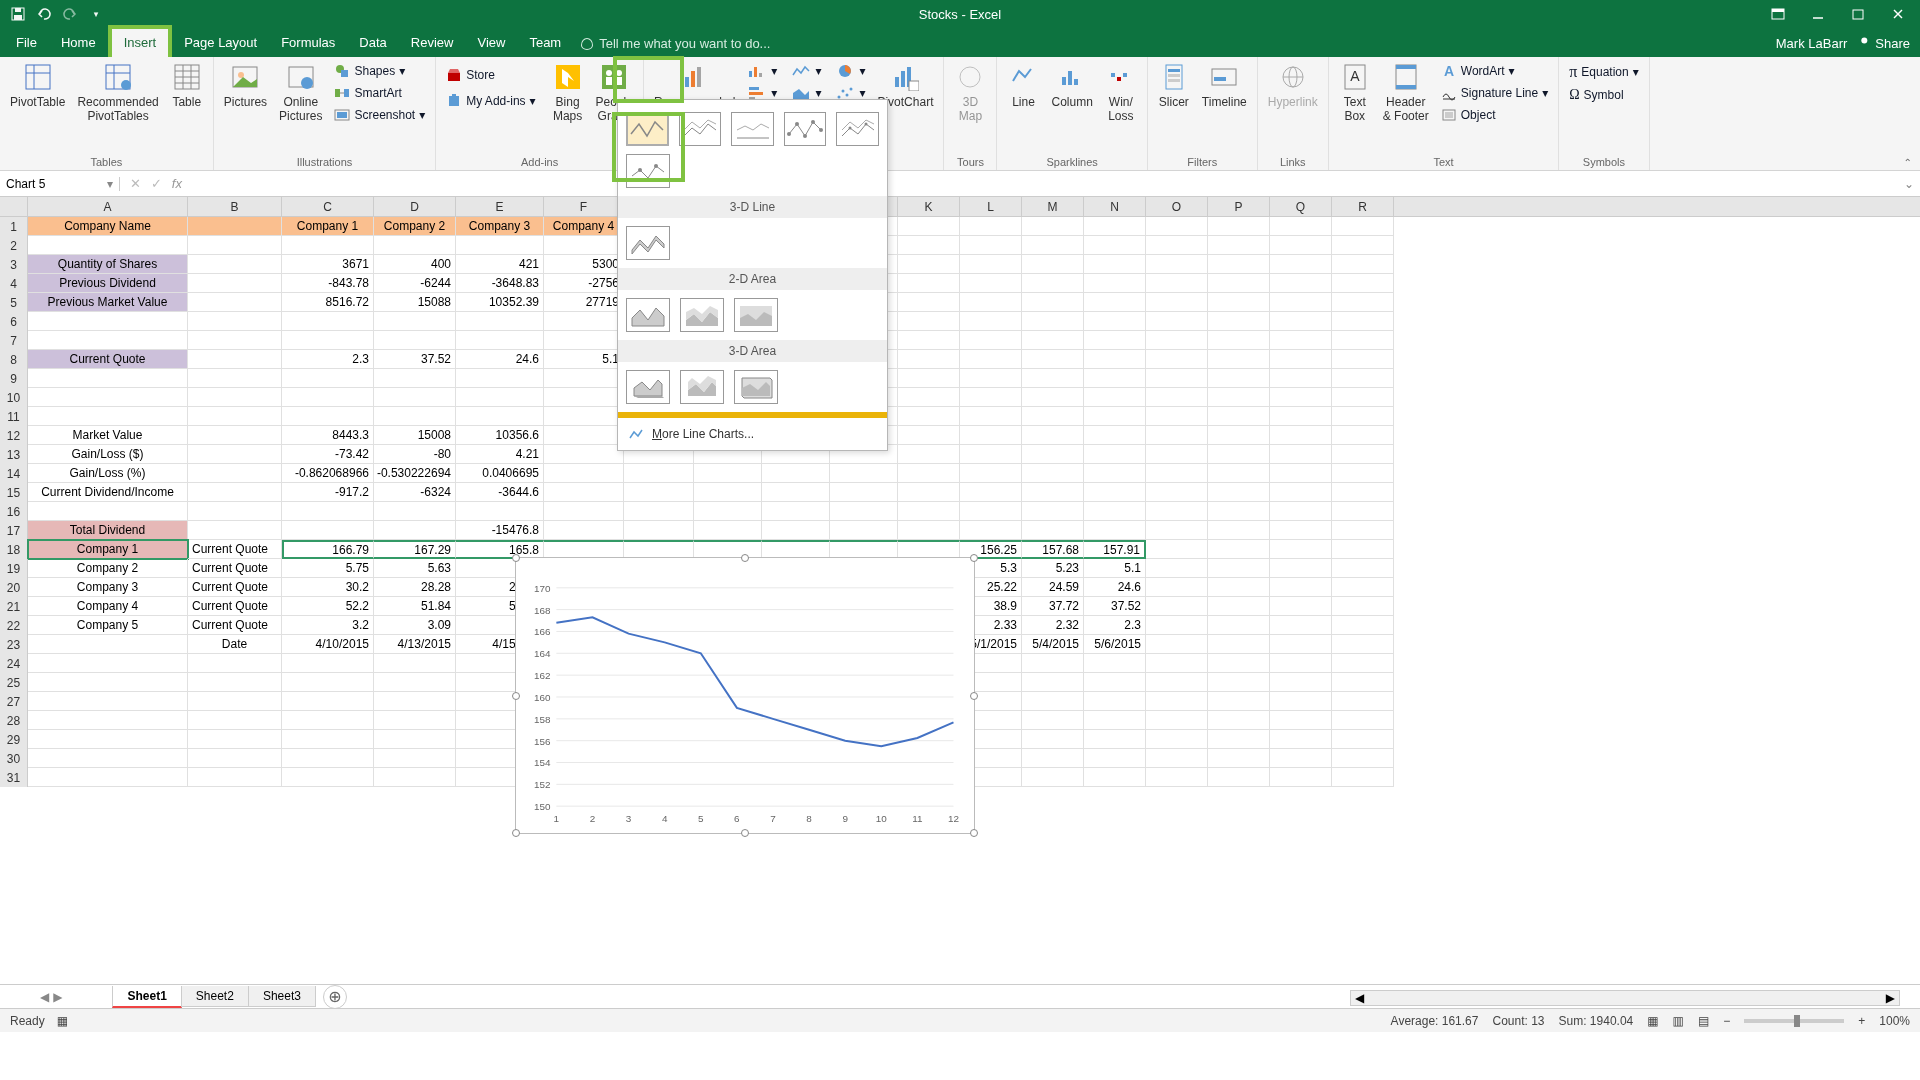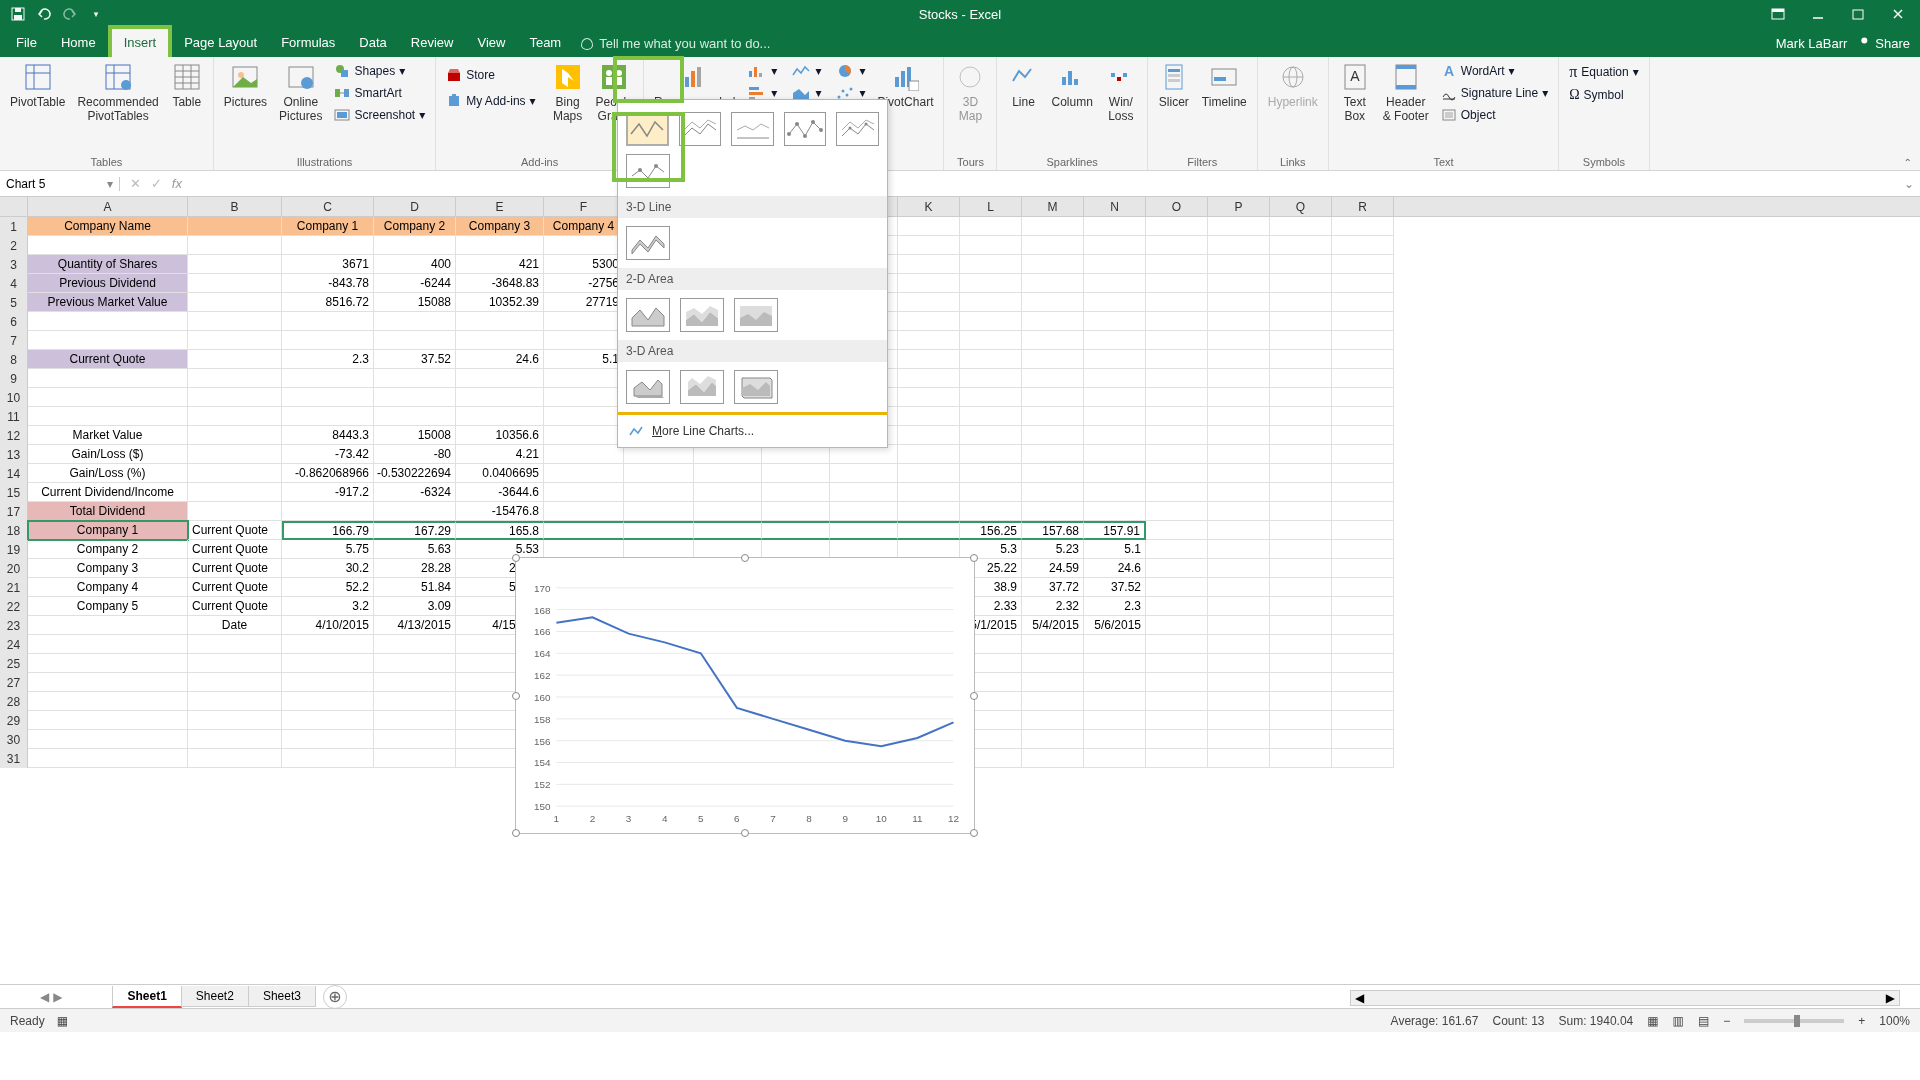--- a/index.html
+++ b/index.html
@@ -55,25 +55,25 @@
 .cell.num { justify-content: flex-end; }
 .cell.center { justify-content: center; }
 
 
 .row18-a { outline: 2px solid #339966; outline-offset: -1px; }
 
 
 .chart-dropdown { position: absolute; left: 617px; top: 99px; width: 271px; background: #fff; border: 1px solid #b6b6b6; z-index: 50; box-shadow: 2px 2px 6px rgba(0,0,0,0.15); }
 .cd-highlight { position: absolute; left: 613px; top: 56px; width: 71px; height: 47px; border: 4px solid #7fc241; z-index: 60; pointer-events: none; }
 .cd-highlight2 { position: absolute; left: 612px; top: 112px; width: 73px; height: 70px; border: 4px solid #7fc241; z-index: 60; pointer-events: none; }
-.cd-section-label { background: #eee; color: #555; padding: 4px 8px; font-size: 12px; }
+.cd-section-label { background: #eee; color: #555; padding: 4px 8px; font-size: 12px; text-align: center; }
 .cd-row { display: flex; gap: 10px; padding: 8px; }
 .cd-item { width: 44px; height: 34px; border: 1px solid #999; display: flex; align-items: center; justify-content: center; background: #fff; position: relative; }
 .cd-item.sel { border: 2px solid #adadad; background: #fdeec7; }
-.cd-more { display: flex; align-items: center; gap: 8px; padding: 8px 10px; border-top: 3px solid #eab308; font-size: 12px; color: #333; }
+.cd-more { display: flex; align-items: center; gap: 8px; padding: 8px 10px; border-top: 6px solid #eab308; font-size: 12px; color: #333; }
 .cd-more span { text-decoration: underline; text-decoration-color: transparent; }
 .cd-more .u { text-decoration: underline; }
 
 
 .chart-obj { position: absolute; left: 515px; top: 360px; width: 460px; height: 277px; background: #fff; border: 1px solid #bbb; z-index: 30; }
 .chart-handle { width: 8px; height: 8px; background: #fff; border: 1px solid #888; border-radius: 50%; position: absolute; }
 .chart-svg { width: 100%; height: 100%; }
 
 
 .sheet-bar { height: 24px; background: #fff; border-top: 1px solid #ccc; display: flex; align-items: center; padding-left: 30px; position: relative; }
@@ -964,20 +964,41 @@
         <div class="cell cw-Q"></div>
         <div class="cell cw-R"></div>
       </div>
       <div class="grid-row">
         <div class="row-header cw-rh">15</div>
         <div class="cell cw-A center">Current Dividend/Income</div>
         <div class="cell cw-B"></div>
         <div class="cell cw-C num">-917.2</div>
         <div class="cell cw-D num">-6324</div>
         <div class="cell cw-E num">-3644.6</div>
+        <div class="cell cw-F"></div>
+        <div class="cell cw-G"></div>
+        <div class="cell cw-H"></div>
+        <div class="cell cw-I"></div>
+        <div class="cell cw-J"></div>
+        <div class="cell cw-K"></div>
+        <div class="cell cw-L"></div>
+        <div class="cell cw-M"></div>
+        <div class="cell cw-N"></div>
+        <div class="cell cw-O"></div>
+        <div class="cell cw-P"></div>
+        <div class="cell cw-Q"></div>
+        <div class="cell cw-R"></div>
+      </div>
+      <div class="grid-row">
+        <div class="row-header cw-rh">16</div>
+        <div class="cell cw-A"></div>
+        <div class="cell cw-B"></div>
+        <div class="cell cw-C"></div>
+        <div class="cell cw-D"></div>
+        <div class="cell cw-E"></div>
         <div class="cell cw-F"></div>
         <div class="cell cw-G"></div>
         <div class="cell cw-H"></div>
         <div class="cell cw-I"></div>
         <div class="cell cw-J"></div>
         <div class="cell cw-K"></div>
         <div class="cell cw-L"></div>
         <div class="cell cw-M"></div>
         <div class="cell cw-N"></div>
         <div class="cell cw-O"></div>

